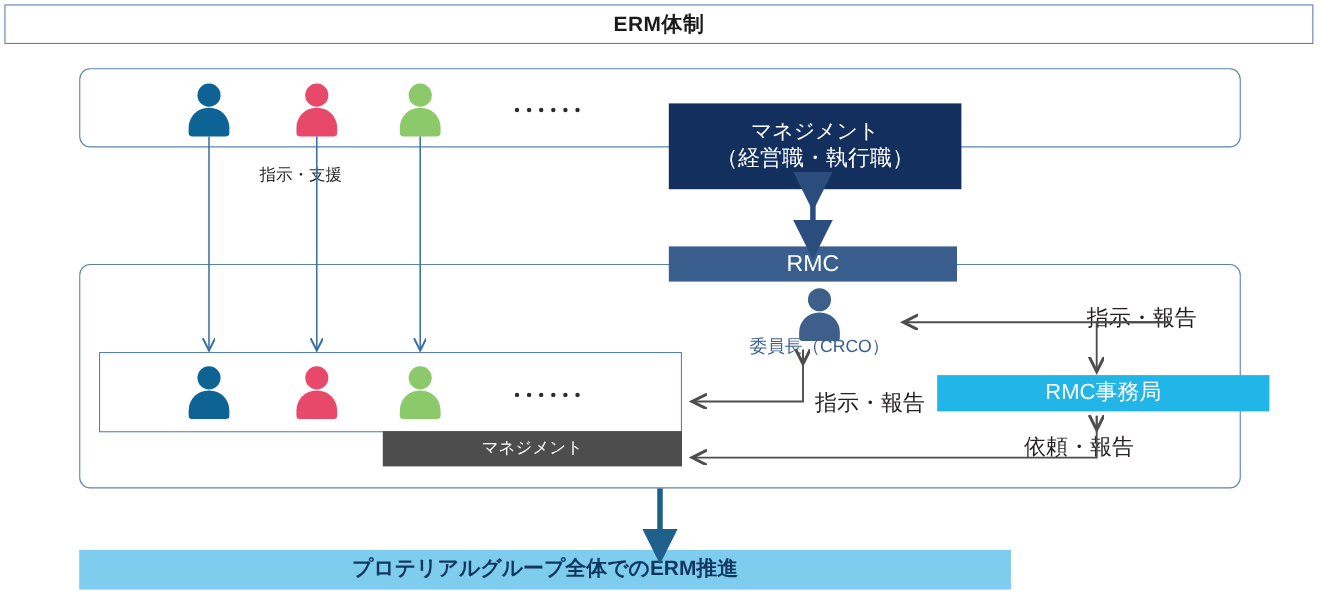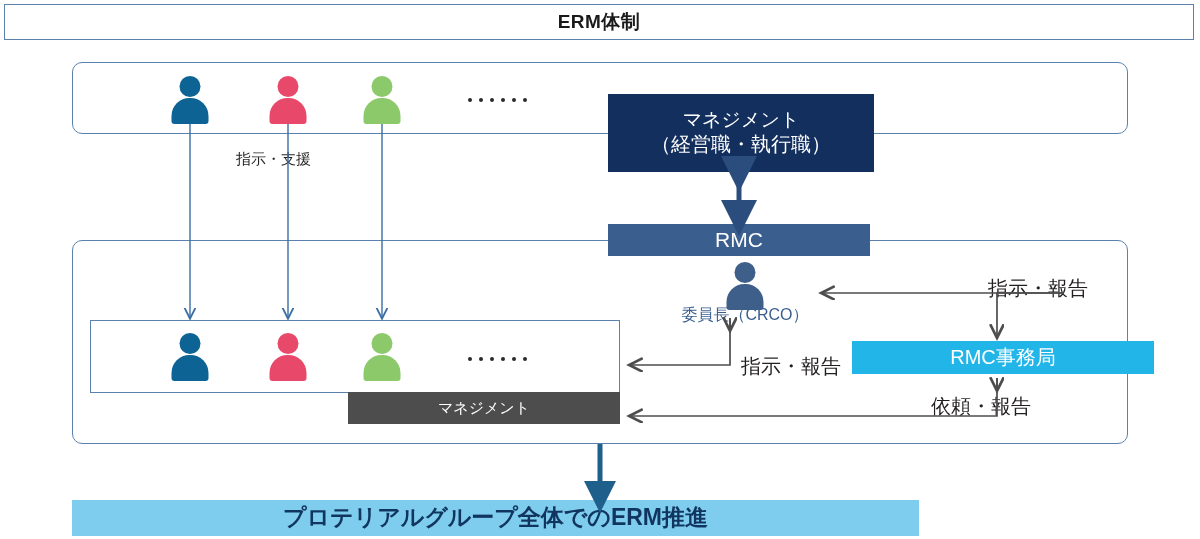--- a/index.html
+++ b/index.html
@@ -116,21 +116,21 @@
   }
   #box-risk{
     left:348px; top:392px; width:272px; height:32px;
     background:#4d4d4d;
     font-size:15px;
   }
   #box-banner{
     left:72px; top:500px; width:847px; height:36px;
     background:#7fcdee;
     color:#10355f;
-    font-size:23px;
+    font-size:19px;
     font-weight:bold;
   }
 
   
   #crco-caption{
     position:absolute;
     left:645px; top:305px;
     width:200px;
     text-align:center;
     font-size:16px;

